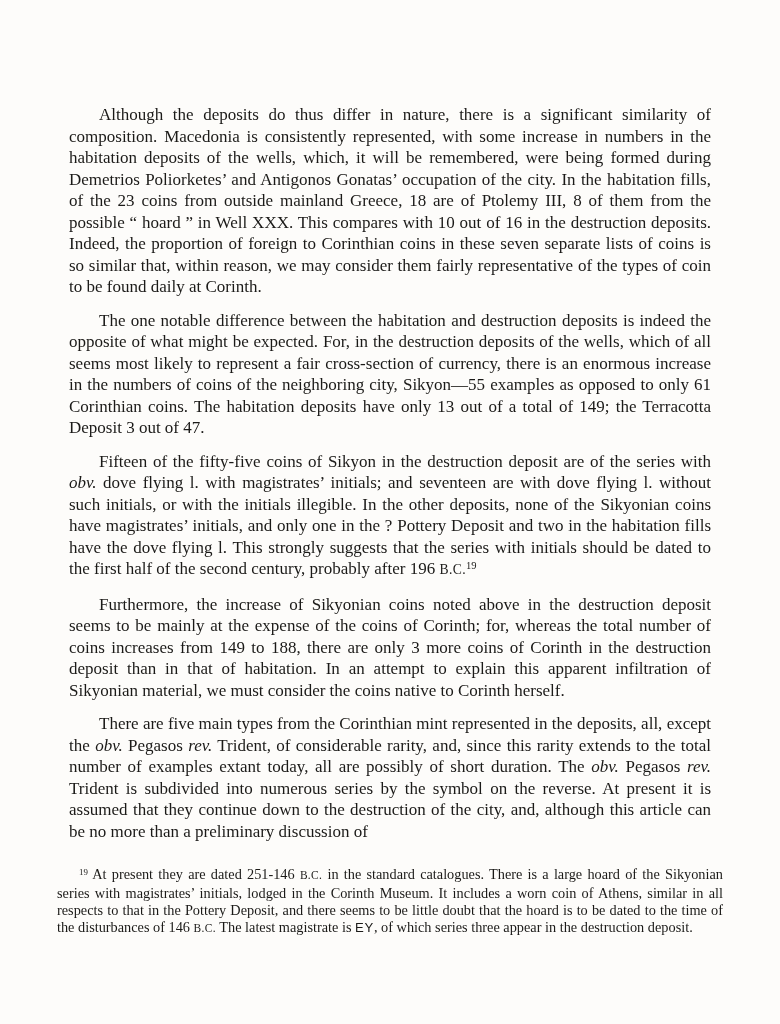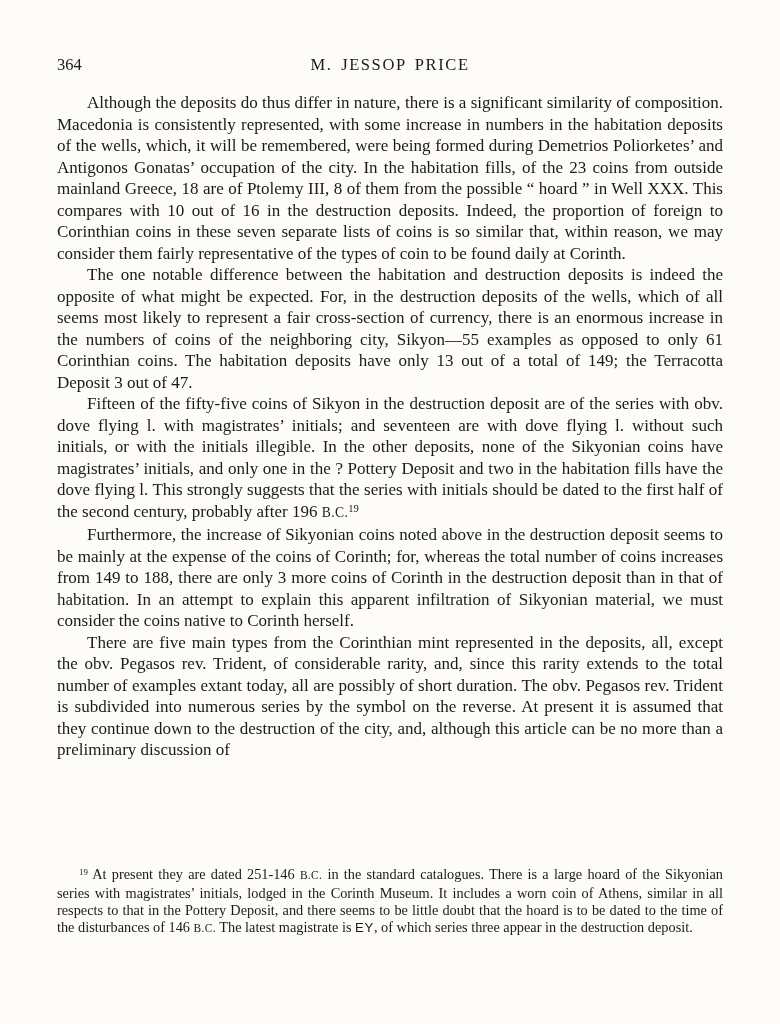--- a/index.html
+++ b/index.html
@@ -37,47 +37,43 @@
   .body-text {
     position: absolute;
     top: 92px;
     left: 57px;
     width: 666px;
     font-size: 17px;
     line-height: 21.5px;
     text-align: justify;
   }
   .body-text p {
-    margin: 0;
+    margin: 12px;
     text-indent: 30px;
   }
   .footnote {
     position: absolute;
     top: 866px;
     left: 57px;
     width: 666px;
     font-size: 14.3px;
     line-height: 17px;
     text-align: justify;
     text-indent: 22px;
   }
-  .rs-italic { }
+  .rs-italic { font-style: italic; }
   .rs-sc { font-size: 0.8em; letter-spacing: 0.03em; }
   .rs-sup { font-size: 0.62em; position: relative; top: -0.45em; }
   .rs-sans { font-family: "Liberation Sans", "DejaVu Sans", sans-serif; font-size: 0.92em; letter-spacing: 0.05em; }
 </style>
 </head>
 <body>
 
 <div class="page">
 
-  <div class="running-head">
-    <span class="page-number">364</span>
-    <div class="running-title">M. JESSOP PRICE</div>
-  </div>
 
   <div class="body-text">
     <p><span>Although the deposits do thus differ in nature, there is a significant similarity of composition.  Macedonia is consistently represented, with some increase in numbers in the habitation deposits of the wells, which, it will be remembered, were being formed during Demetrios Poliorketes’ and Antigonos Gonatas’ occupation of the city.  In the habitation fills, of the 23 coins from outside mainland Greece, 18 are of Ptolemy III, 8 of them from the possible “ hoard ” in Well XXX.  This compares with 10 out of 16 in the destruction deposits.  Indeed, the proportion of foreign to Corinthian coins in these seven separate lists of coins is so similar that, within reason, we may consider them fairly representative of the types of coin to be found daily at Corinth.</span></p>
     <p><span>The one notable difference between the habitation and destruction deposits is indeed the opposite of what might be expected.  For, in the destruction deposits of the wells, which of all seems most likely to represent a fair cross-section of currency, there is an enormous increase in the numbers of coins of the neighboring city, Sikyon—55 examples as opposed to only 61 Corinthian coins.  The habitation deposits have only 13 out of a total of 149; the Terracotta Deposit 3 out of 47.</span></p>
     <p><span>Fifteen of the fifty-five coins of Sikyon in the destruction deposit are of the series with </span><span class="rs-italic">obv.</span><span> dove flying l. with magistrates’ initials; and seventeen are with dove flying l. without such initials, or with the initials illegible.  In the other deposits, none of the Sikyonian coins have magistrates’ initials, and only one in the ? Pottery Deposit and two in the habitation fills have the dove flying l.  This strongly suggests that the series with initials should be dated to the first half of the second century, probably after 196 </span><span class="rs-sc">B.C.</span><span class="rs-sup">19</span></p>
     <p><span>Furthermore, the increase of Sikyonian coins noted above in the destruction deposit seems to be mainly at the expense of the coins of Corinth; for, whereas the total number of coins increases from 149 to 188, there are only 3 more coins of Corinth in the destruction deposit than in that of habitation.  In an attempt to explain this apparent infiltration of Sikyonian material, we must consider the coins native to Corinth herself.</span></p>
     <p><span>There are five main types from the Corinthian mint represented in the deposits, all, except the </span><span class="rs-italic">obv.</span><span> Pegasos </span><span class="rs-italic">rev.</span><span> Trident, of considerable rarity, and, since this rarity extends to the total number of examples extant today, all are possibly of short duration.  The </span><span class="rs-italic">obv.</span><span> Pegasos </span><span class="rs-italic">rev.</span><span> Trident is subdivided into numerous series by the symbol on the reverse.  At present it is assumed that they continue down to the destruction of the city, and, although this article can be no more than a preliminary discussion of</span></p>
   </div>
 
   <div class="footnote"><span class="rs-sup">19</span><span> At present they are dated 251-146 </span><span class="rs-sc">B.C.</span><span> in the standard catalogues.  There is a large hoard of the Sikyonian series with magistrates’ initials, lodged in the Corinth Museum.  It includes a worn coin of Athens, similar in all respects to that in the Pottery Deposit, and there seems to be little doubt that the hoard is to be dated to the time of the disturbances of 146 </span><span class="rs-sc">B.C.</span><span>  The latest magistrate is </span><span class="rs-sans">EY</span><span>, of which series three appear in the destruction deposit.</span></div>

